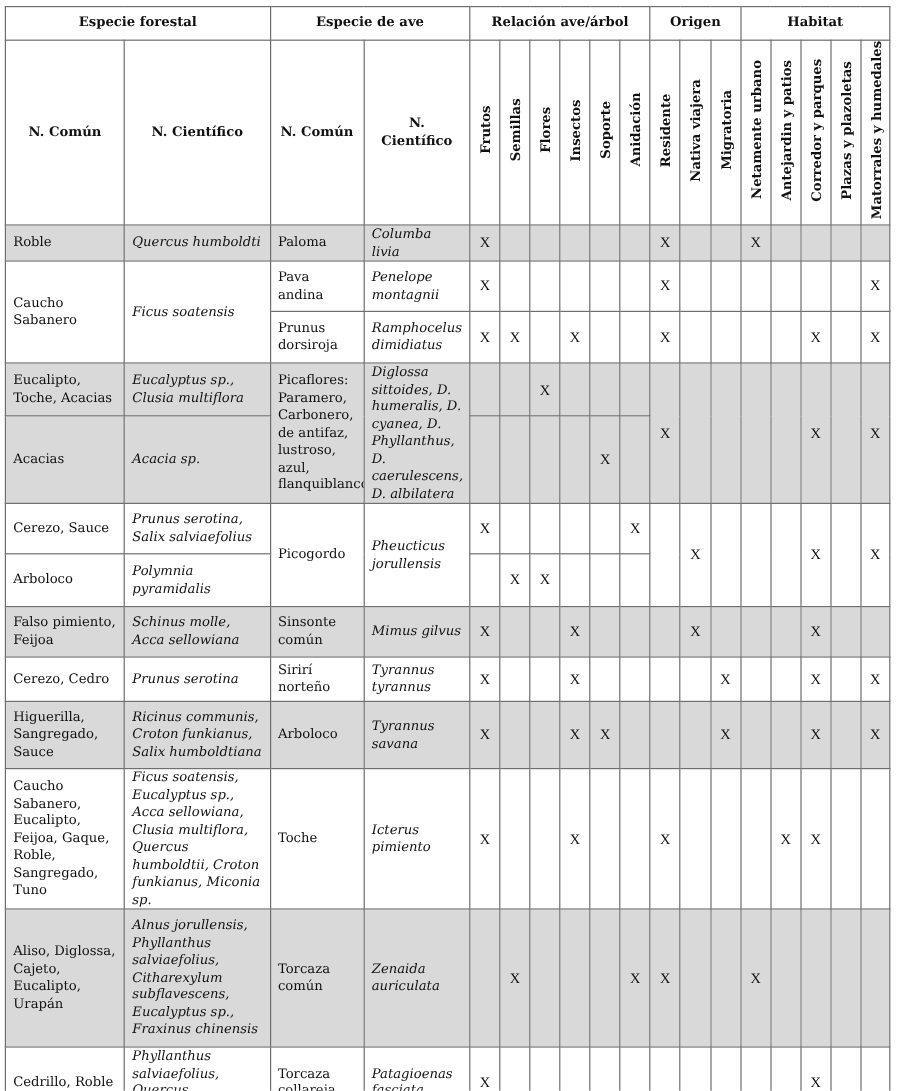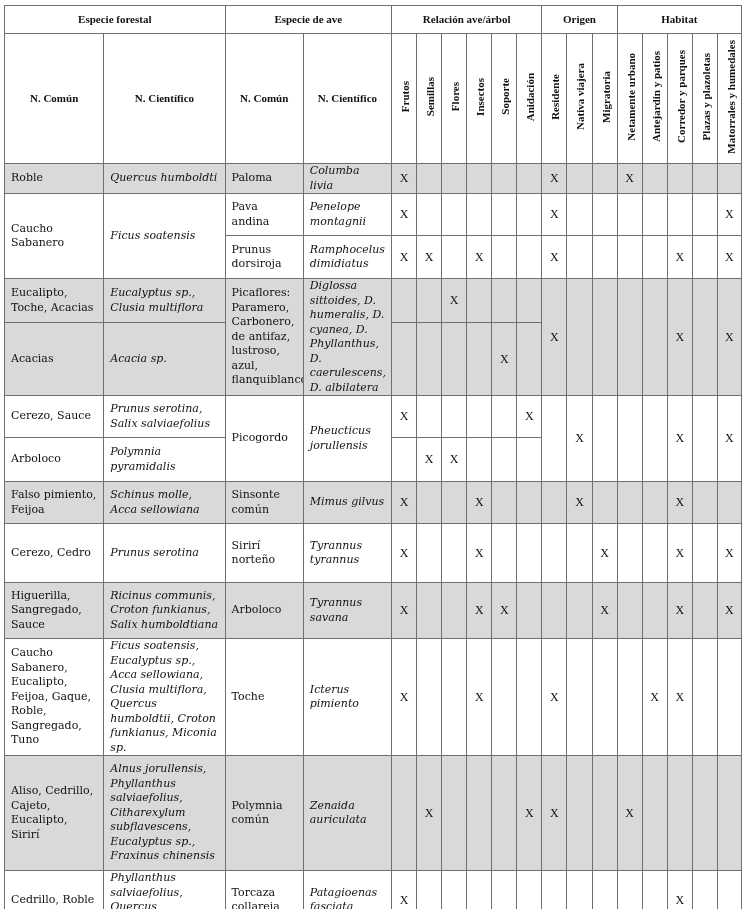--- a/index.html
+++ b/index.html
@@ -13,21 +13,21 @@
     font-size: 11px;
     color: #111;
   }
   table.main td, table.main th {
     border: 1px solid #6f6f6f;
     padding: 0 6px;
     vertical-align: middle;
     line-height: 14.5px;
     overflow: hidden;
   }
-  th { font-weight: bold; text-align: center; font-family: Liberation Serif, serif; }
+  th { font-weight: bold; text-align: center; }
   th.group { height: 27px; }
   th.sub { height: 129px; }
   th.rot { padding: 0; text-align: center; vertical-align: middle; }
   th.rot span {
     display: inline-block;
     writing-mode: vertical-rl;
     transform: rotate(180deg);
     white-space: nowrap;
     font-weight: bold;
     font-size: 11px;
@@ -231,21 +231,21 @@
       <td class="x"></td>
       <td class="x">X</td>
       <td class="x"></td>
       <td class="x"></td>
       <td class="x"></td>
       <td class="x">X</td>
       <td class="x"></td>
       <td class="x"></td>
     </tr>
 
-    <tr class="w" style="height:59px">
+    <tr class="w" style="height:37px">
       <td>Cerezo, Cedro</td>
       <td class="it">Prunus serotina</td>
       <td>Sirirí norteño</td>
       <td class="it">Tyrannus tyrannus</td>
       <td class="x">X</td>
       <td class="x"></td>
       <td class="x"></td>
       <td class="x">X</td>
       <td class="x"></td>
       <td class="x"></td>
@@ -295,23 +295,23 @@
       <td class="x"></td>
       <td class="x"></td>
       <td class="x"></td>
       <td class="x">X</td>
       <td class="x">X</td>
       <td class="x"></td>
       <td class="x"></td>
     </tr>
 
     <tr class="g" style="height:115px">
-      <td>Aliso, Cedrillo, Cajeto, Eucalipto, Sirirí</td>
+      <td>Aliso, Diglossa, Cajeto, Eucalipto, Urapán</td>
       <td class="it">Alnus jorullensis, Phyllanthus salviaefolius, Citharexylum subflavescens, Eucalyptus sp., Fraxinus chinensis</td>
-      <td>Polymnia común</td>
+      <td>Torcaza común</td>
       <td class="it">Zenaida auriculata</td>
       <td class="x"></td>
       <td class="x">X</td>
       <td class="x"></td>
       <td class="x"></td>
       <td class="x"></td>
       <td class="x">X</td>
       <td class="x">X</td>
       <td class="x"></td>
       <td class="x"></td>

